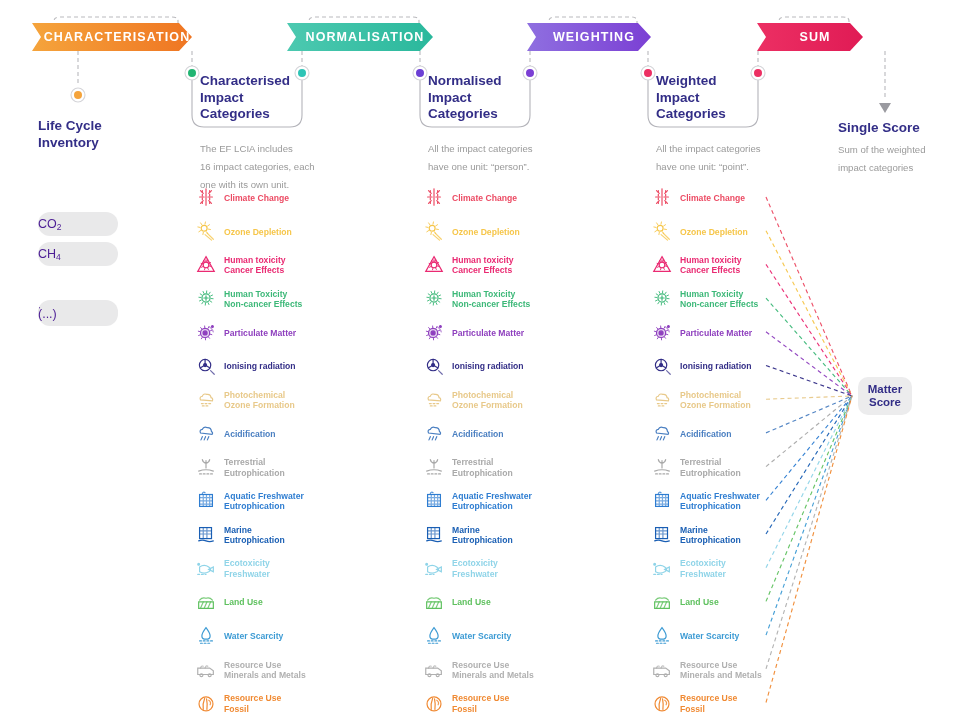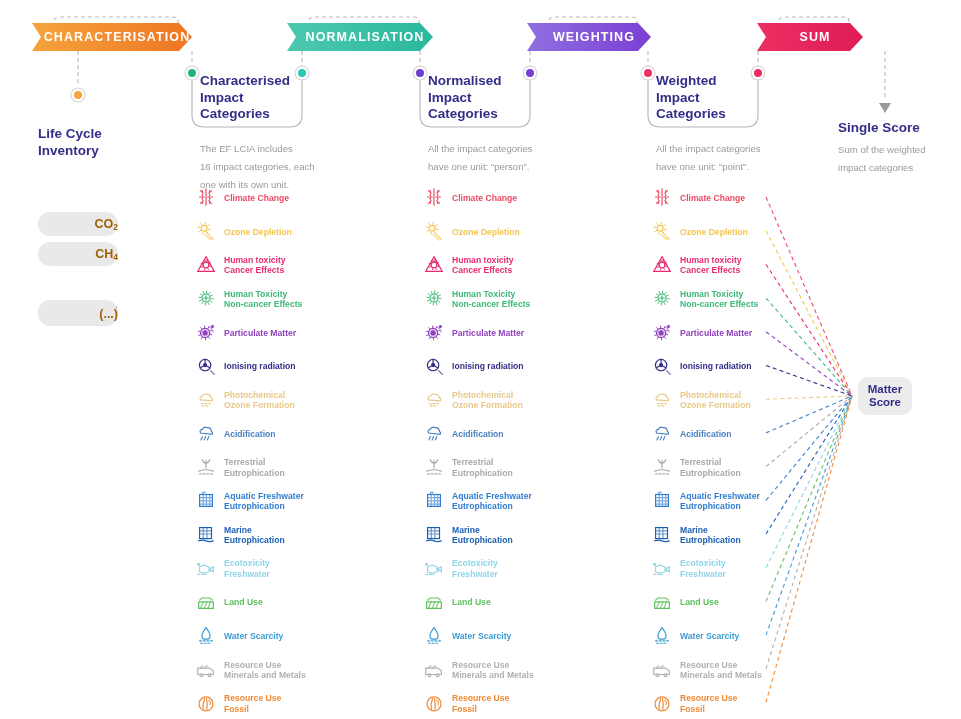--- a/index.html
+++ b/index.html
@@ -30,22 +30,22 @@
     white-space:pre-line;
   }
   .bigLabel {
     position:absolute; color:#332e87; font-weight:bold; font-size:13.5px;
     line-height:16.5px; white-space:pre-line;
   }
 
   
   .pill {
     position:absolute; width:80px; height:24px; border-radius:12px;
-    background:#e9e9ea; color:#a16207; font-weight:bold; font-size:12.5px;
-    display:flex; align-items:center; justify-content:flex-end;
+    background:#e9e9ea; color:#4c1d95; font-weight:normal; font-size:12.5px;
+    display:flex; align-items:center; justify-content:flex-start;
   }
   .pill sub { font-size:8.5px; vertical-align:-2px; }
 
   
   .cat { position:absolute; height:30px; display:flex; align-items:center; }
   .cat .ico { width:22px; height:24px; flex:0 0 22px; margin-right:7px; }
   .cat .lbl { font-weight:bold; font-size:8.6px; line-height:10.2px; white-space:pre-line; }
 
   
   .hub {
@@ -124,21 +124,21 @@
         <span>NORMALISATION</span>
       </div>
       <div class="banner" style="left: 527px; top: 23px; width: 124px; background: linear-gradient(90deg, rgb(143, 111, 224), rgb(123, 63, 212));">
         <span>WEIGHTING</span>
       </div>
       <div class="banner" style="left: 757px; top: 23px; width: 106px; background: linear-gradient(90deg, rgb(236, 47, 99), rgb(224, 27, 85));">
         <span>SUM</span>
       </div>
     </div>
   <div id="nodes">
-      <div class="bigLabel" style="left: 38px; top: 126px; width: 120px;">Life Cycle
+      <div class="bigLabel" style="left: 38px; top: 118px; width: 120px;">Life Cycle
 Inventory</div>
       <div class="nodeTitle" style="left: 200px; top: 73px; width: 130px;">Characterised
 Impact
 Categories</div>
       <div class="nodeDesc" style="left: 200px; top: 140px; width: 150px;">The EF LCIA includes
 16 impact categories, each
 one with its own unit.</div>
       <div class="nodeTitle" style="left: 428px; top: 73px; width: 130px;">Normalised
 Impact
 Categories</div>

